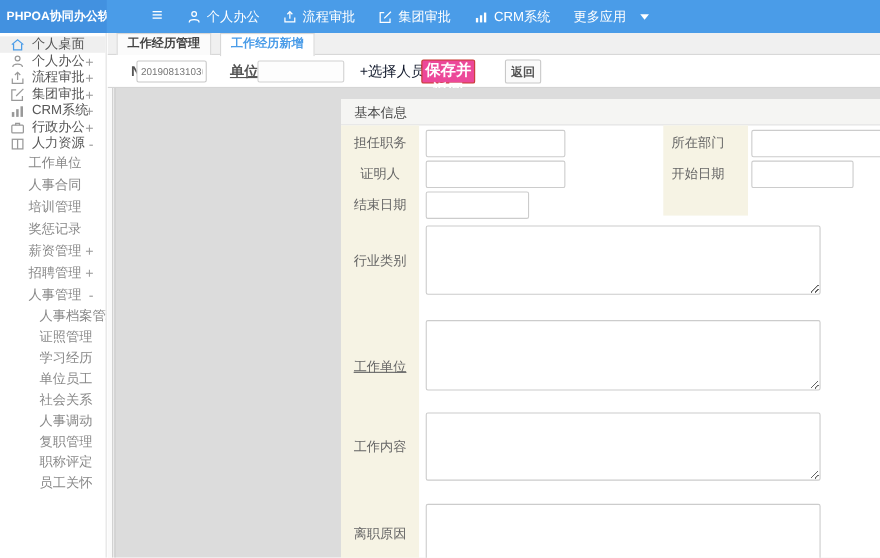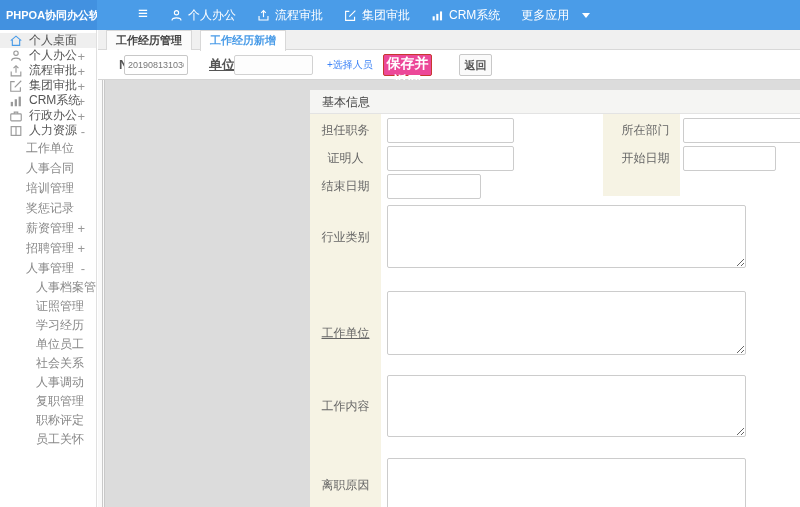--- a/index.html
+++ b/index.html
@@ -48,22 +48,22 @@
 
   
   .toolbar { position:absolute; left:98px; top:50px; width:702px; height:30px;
     background:#fff; border-bottom:1px solid #d5d5d5; }
   .tl-label { position:absolute; line-height:30px; font-size:13px; font-weight:bold; color:#555;margin-left:15px; }
   .no-input { position:absolute; left:26px; top:5px; width:64px; height:20px;
     border:1px solid #c8c8c8; border-radius:2px; font-size:9px; color:#777; padding:0 3px;
     font-family:"Liberation Sans", sans-serif; }
   .emp-input { position:absolute; left:136px; top:5px; width:79px; height:20px;
     border:1px solid #d2d2d2; border-radius:2px; background:#fdfdfd; padding:0 3px; }
-  .select-link { position:absolute; left:229px; top:0; line-height:30px; color:#3b82f6;
-    font-size:10px; text-decoration:none; cursor:pointer; }
+  .select-link { position:absolute; left:229px; top:0; line-height:30px; color:#0f172a;
+    font-size:13px; text-decoration:none; cursor:pointer; }
   .btn-save { position:absolute; left:285px; top:4px; width:49px; height:22px;
     background:#ec4899; border:1px solid #c8382f; border-radius:2px; color:#fff;
     font-size:14px; font-weight:bold; cursor:pointer; padding:0;
     font-family:"Liberation Sans", sans-serif; }
   .btn-back { position:absolute; left:361px; top:4px; width:33px; height:22px;
     background:#fafafa; border:1px solid #c8c8c8; border-radius:2px; color:#555;
     font-size:11px; font-weight:bold; cursor:pointer; padding:0;
     font-family:"Liberation Sans", sans-serif;text-align:center; }
 
   
@@ -73,21 +73,21 @@
 
   
   .form-panel { position:absolute; left:212px; top:10px; width:500px; height:440px; background:#fff; }
   .form-header { position:absolute; left:0; top:0; width:100%; height:24px; background:#f5f5f3;
     border-bottom:1px solid #e3e3e3; line-height:24px; padding-left:12px; color:#444; font-size:12px; }
   .beige-left { position:absolute; left:0; top:24px; width:71px; bottom:0; background:#f6f3e4; }
   .beige-right { position:absolute; left:293px; top:24px; width:77px; height:82px; background:#f6f3e4; }
   .flabel { position:absolute; font-size:12px; color:#666; display:flex;
     align-items:center; justify-content:center; z-index:2; }
   .flabel.lft { left:0; width:71px; }
-  .flabel.rgt { left:297px; width:77px; }
+  .flabel.rgt { left:286px; width:77px; }
   .finput { position:absolute; height:25px; border:1px solid #ccc; border-radius:2px;
     background:#fff; padding:0 4px; font-size:12px; z-index:2; }
   .ftext { position:absolute; left:77px; width:359px; border:1px solid #ccc; border-radius:2px;
     background:#fff; resize:both; font-size:12px; padding:3px; z-index:2;
     font-family:"Liberation Sans", sans-serif; }
 </style>
 </head>
 <body>
 
 <div class="topbar">

